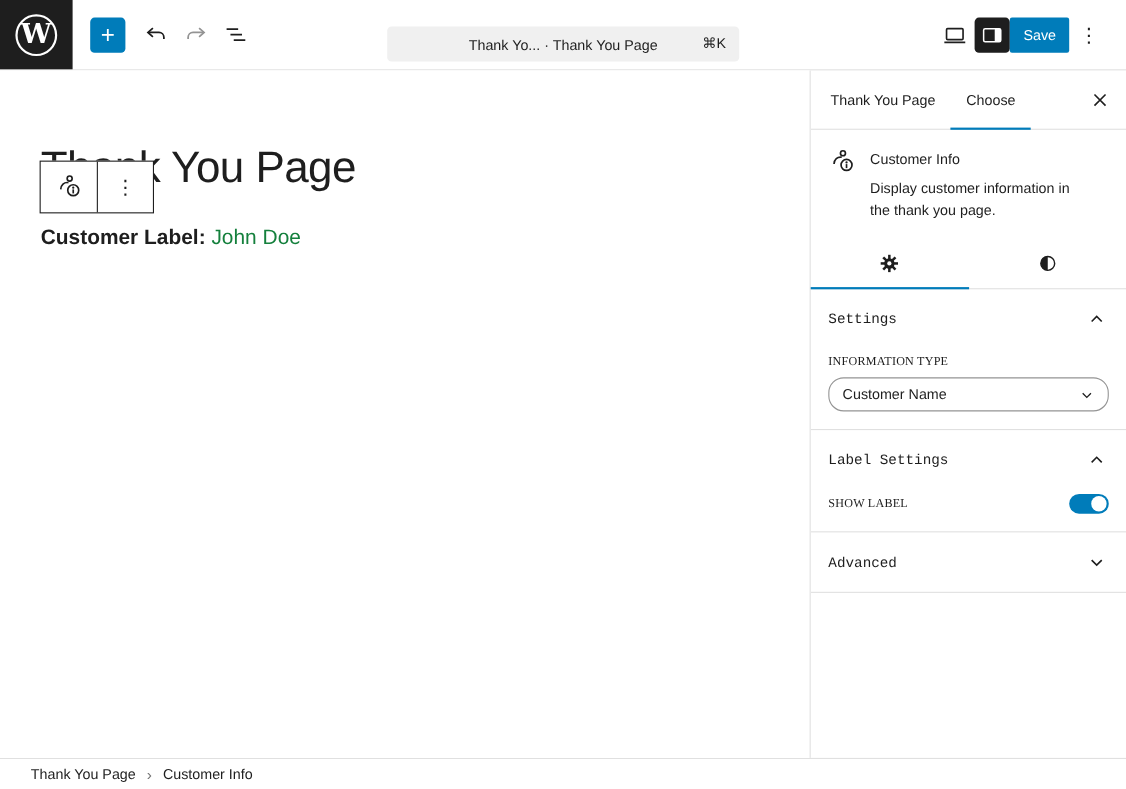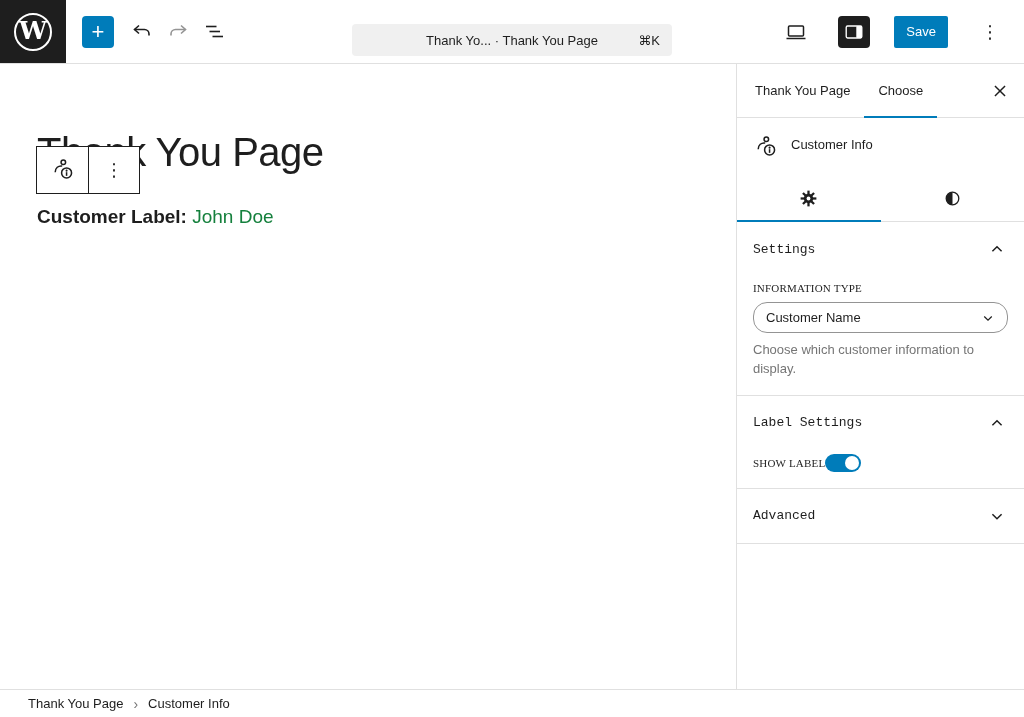--- a/index.html
+++ b/index.html
@@ -36,21 +36,21 @@
     display:flex; align-items:center; justify-content:center; cursor:pointer;
   }
   .undo-btn { margin-left:10px; }
   .cmd-pill {
     position:absolute; left:50%; top:24px; transform:translateX(-50%);
     width:320px; height:32px; background:#f0f0f0; border-radius:4px;
     display:flex; align-items:center; justify-content:center;
     font-size:13px; color:#1e1e1e; cursor:pointer;
   }
   .cmd-shortcut { position:absolute; right:12px; color:#1e1e1e; font-size:13px; }
-  .topbar-right { margin-left:auto; display:flex; align-items:center; gap:24px; padding-right:16px; }
+  .topbar-right { margin-left:auto; display:flex; align-items:center; gap:0; padding-right:16px; }
   .sidebar-toggle-btn {
     width:32px; height:32px; background:#1e1e1e; border:none; border-radius:4px;
     display:flex; align-items:center; justify-content:center; cursor:pointer;
   }
   .save-btn {
     height:32px; padding:0 12px; background:#007cba; color:#fff; border:none;
     border-radius:2px; font-size:13px; font-family:inherit; cursor:pointer;
   }
   .dots-v { font-size:18px; color:#1e1e1e; letter-spacing:0; line-height:1; }
 
@@ -111,21 +111,21 @@
   .panel-title { font-size:13px; font-weight:500; color:#1e1e1e; }
   .ctl-label { font-size:11px; font-weight:500; text-transform:uppercase; letter-spacing:0.2px;
     margin-top:22px; color:#1e1e1e;font-family:Liberation Serif, serif; }
   .select-box {
     margin-top:8px; height:31px; border:1px solid #949494; border-radius:14px;
     display:flex; align-items:center; padding:0 10px 0 12px; cursor:pointer; background:#fff;
   }
   .select-box .sel-value { font-size:13px; flex:1; }
   .help-text { margin-top:8px; font-size:13px; line-height:1.45; color:#757575; }
 
-  .toggle-row { margin-top:20px; display:flex; align-items:center; justify-content:flex-start; }
+  .toggle-row { margin-top:20px; display:flex; align-items:center; justify-content:space-between; }
   .toggle-row .ctl-label { margin-top:0; }
   .toggle {
     width:36px; height:18px; border-radius:9px; background:#007cba; border:none;
     position:relative; cursor:pointer;
   }
   .toggle .knob {
     position:absolute; top:2px; right:2px; width:14px; height:14px;
     border-radius:50%; background:#fff;
   }
 
@@ -244,20 +244,21 @@
     <div class="block-card">
       <svg width="26" height="26" viewBox="0 0 24 24" fill="none">
         <circle cx="12.3" cy="4.9" r="2.1" stroke="#1e1e1e" stroke-width="1.4"></circle>
         <path d="M11.3 8.3 C7.6 7.7 4.9 10.2 4.8 14" stroke="#1e1e1e" stroke-width="1.4"></path>
         <circle cx="15.3" cy="14.7" r="4.6" stroke="#1e1e1e" stroke-width="1.4"></circle>
         <circle cx="15.3" cy="12.6" r="0.95" fill="#1e1e1e"></circle>
         <rect x="14.6" y="14" width="1.4" height="3.4" fill="#1e1e1e"></rect>
       </svg>
       <div class="bc-text">
         <div class="bc-title">Customer Info</div>
+        <div class="bc-desc">Display customer information in the thank you page.</div>
       </div>
     </div>
 
     <div class="style-tabs">
       <button class="style-tab">
         <svg width="21" height="21" viewBox="0 0 24 24">
           <g fill="#1e1e1e">
             <rect x="10.7" y="3" width="2.6" height="4.6"></rect>
             <rect x="10.7" y="3" width="2.6" height="4.6" transform="rotate(45 12 12)"></rect>
             <rect x="10.7" y="3" width="2.6" height="4.6" transform="rotate(90 12 12)"></rect>
@@ -287,21 +288,20 @@
           <path d="M7 14.5 L12 9.5 L17 14.5"></path>
         </svg>
       </button>
       <div class="ctl-label">INFORMATION TYPE</div>
       <div class="select-box">
         <span class="sel-value">Customer Name</span>
         <svg width="18" height="18" viewBox="0 0 24 24" fill="none" stroke="#1e1e1e" stroke-width="1.6">
           <path d="M7 10 L12 15 L17 10"></path>
         </svg>
       </div>
-      <div class="help-text">Choose which customer information to display.</div>
     </section>
 
     <section class="panel">
       <button class="panel-header">
         <span class="panel-title">Label Settings</span>
         <svg width="22" height="22" viewBox="0 0 24 24" fill="none" stroke="#1e1e1e" stroke-width="1.6">
           <path d="M7 14.5 L12 9.5 L17 14.5"></path>
         </svg>
       </button>
       <div class="toggle-row">

